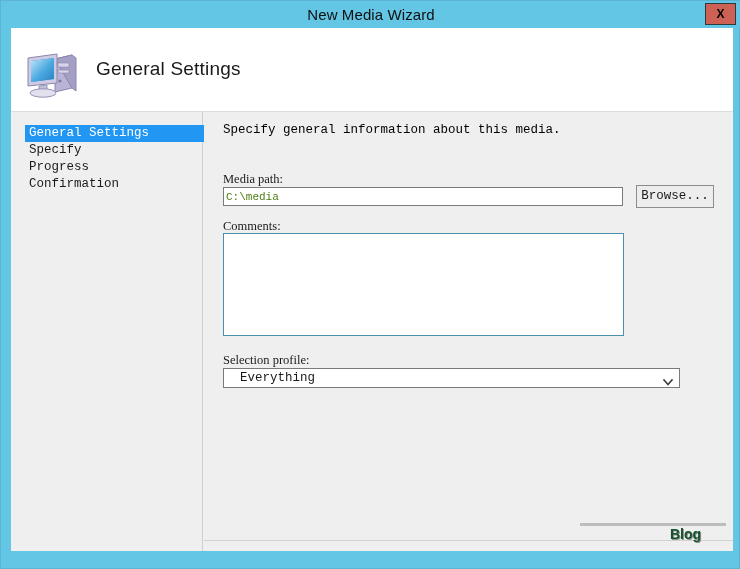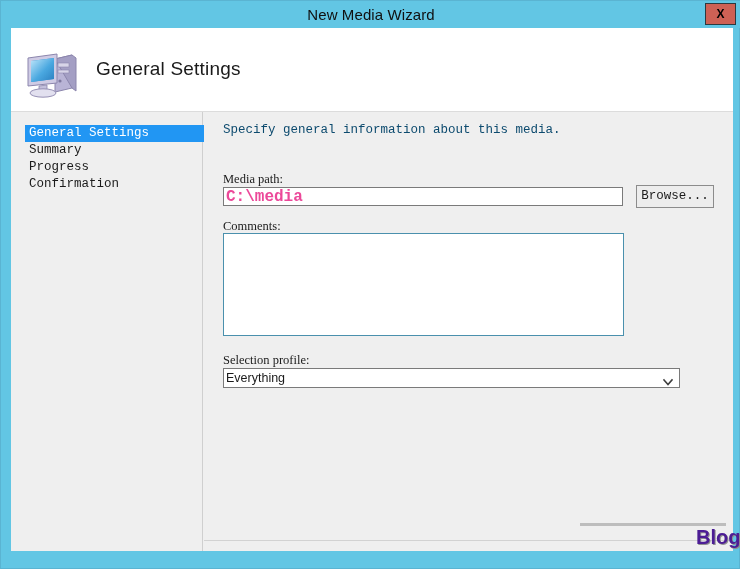--- a/index.html
+++ b/index.html
@@ -152,21 +152,21 @@
     width: 529px;
     height: 446px;
     background: #efefef;
   }
   #intro-text {
     position: absolute;
     left: 19px;
     top: 11px;
     font-family: "Liberation Mono", monospace;
     font-size: 12.5px;
-    color: #0c4a6e;
+    color: #000000;
     white-space: nowrap;
   }
 
   .field-label {
     position: absolute;
     font-family: Liberation Serif, serif;
     font-size: 12.5px;
     color: #1a1a1a;
   }
   #media-path-label { left: 19px; top: 60px; }
@@ -176,25 +176,24 @@
   #media-path-input {
     position: absolute;
     left: 19px;
     top: 75px;
     width: 400px;
     height: 19px;
     box-sizing: border-box;
     background: #ffffff;
     border: 1px solid #7a7a7a;
     font-family: "Liberation Mono", monospace;
-    font-size: 16px;
-    color: #ec4899;
+    font-size: 11px;
+    color: #4d7c0f;
     padding: 0 1px 0 2px;
     outline: none;
-    font-weight: bold;
   }
   #browse-button {
     position: absolute;
     left: 432px;
     top: 73px;
     width: 78px;
     height: 23px;
     box-sizing: border-box;
     background: #ededed;
     border: 1px solid #8c8c8c;
@@ -226,24 +225,24 @@
 
   #profile-select {
     position: absolute;
     left: 19px;
     top: 256px;
     width: 457px;
     height: 20px;
     box-sizing: border-box;
     background: #ffffff;
     border: 1px solid #7a7a7a;
-    font-family: Liberation Sans, sans-serif;
-    font-size: 12.5px;
-    color: #1a1a1a;
-    padding: 0 2px;
+    font-family: Liberation Mono, monospace;
+    font-size: 12.5px;
+    color: #1a1a1a;
+    padding: 0 16px;
     outline: none;
     -webkit-appearance: none;
     -moz-appearance: none;
     appearance: none;
     cursor: pointer;
   }
   #profile-caret {
     position: absolute;
     left: 459px;
     top: 261px;
@@ -332,26 +331,26 @@
     top: 33px;
     font-family: "DejaVu Sans", sans-serif;
     font-size: 23px;
     font-weight: bold;
     color: #cfcfcf;
     text-shadow: 1px 1px 0 #8f8f8f;
     white-space: nowrap;
   }
   #watermark-blog {
     position: absolute;
-    left: 119px;
+    left: 93px;
     top: 38px;
     font-family: "Liberation Sans", sans-serif;
-    font-size: 20px;
+    font-size: 14px;
     font-weight: bold;
-    color: #4c1d95;
+    color: #14532d;
     text-shadow: 1px 1px 0 #8f8f8f;
     white-space: nowrap;
   }
 </style>
 </head>
 <body>
 
 <div id="window">
 
   <div id="titlebar">
@@ -385,21 +384,21 @@
         </svg>
       </span>
       <h1 id="header-title">General Settings</h1>
     </div>
 
     <div id="body-area">
 
       <div id="sidebar">
         <div id="nav-list">
           <div class="nav-item active">General Settings</div>
-          <div class="nav-item">Summary</div>
+          <div class="nav-item">Specify</div>
           <div class="nav-item">Progress</div>
           <div class="nav-item">Confirmation</div>
         </div>
       </div>
 
       <div id="content">
 
         <div id="intro-text">Specify general information about this media.</div>
 
         <label id="media-path-label" class="field-label">Media path:</label>

